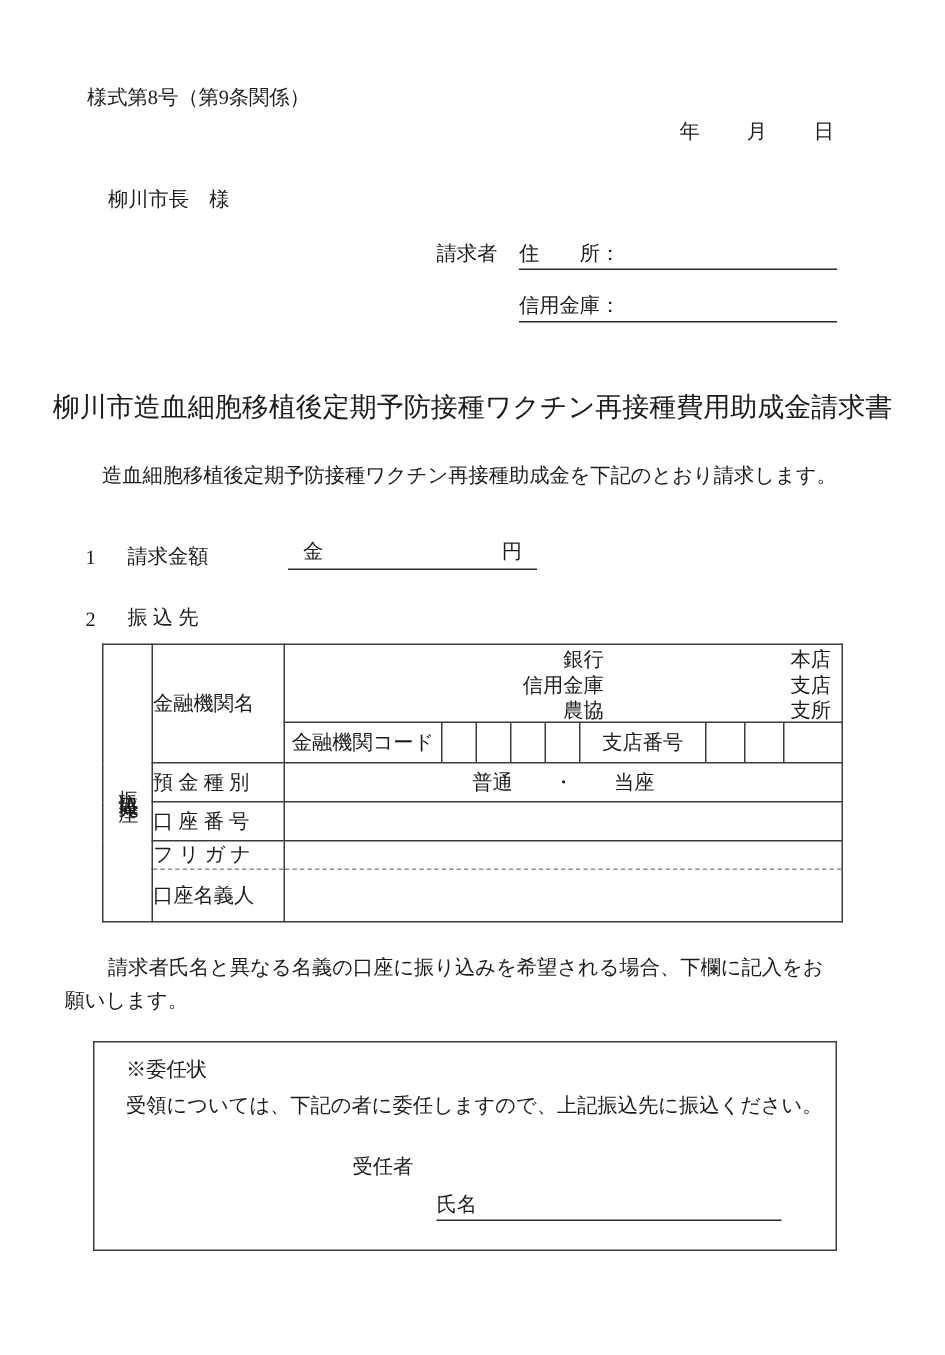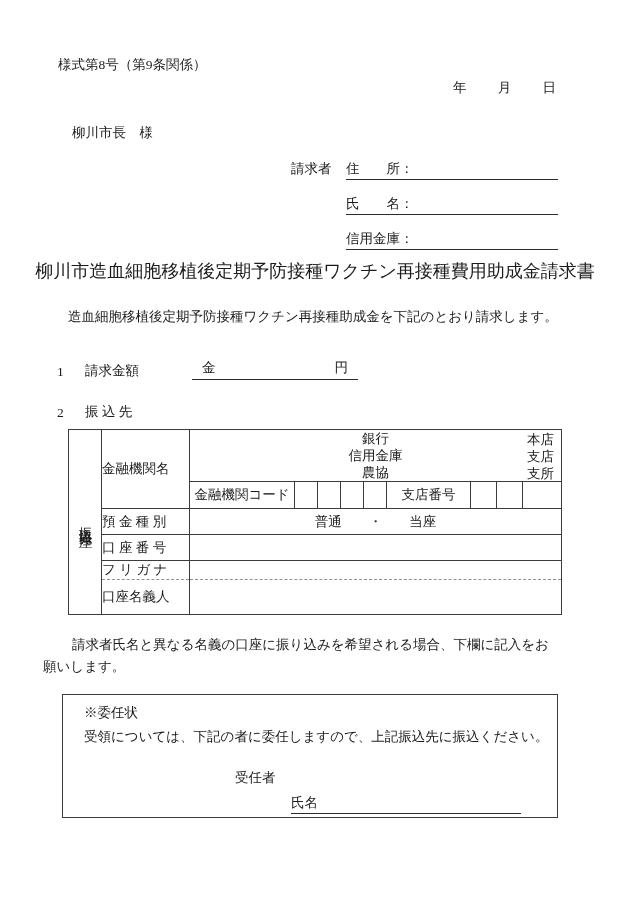--- a/index.html
+++ b/index.html
@@ -48,39 +48,39 @@
   table.bank td { border: 1px solid #3c3c3c; padding: 0; vertical-align: middle; }
   td.vlabel { text-align: center; }
   .vlabel-text { writing-mode: vertical-rl; letter-spacing: 2px; display: inline-block; }
   td.rlabel { }
   td.vcell {}
   tr.furigana-row td { border-bottom: 1px dashed #909090; }
   tr.holder-row td { border-top: 1px dashed #909090; }
 
   .bank-cell-inner { position: relative; height: 50px; }
   .bank-types { position: absolute; left: 0; right: 0; top: 0; text-align: center; }
-  .bank-types-inner { display: inline-block; text-align: center; line-height: 17px; font-family: Liberation Mono, monospace; }
+  .bank-types-inner { display: inline-block; text-align: right; line-height: 17px; }
   .branch-types { position: absolute; right: 7px; top: 0; line-height: 17px; }
 
   .code-flex { display: flex; height: 26px; align-items: stretch; }
   .code-flex > div { display: flex; align-items: center; justify-content: center; border-left: 1px solid #3c3c3c; }
   .code-flex > div:first-child { border-left: none; }
   .inst-code-label { width: 104px; flex: 0 0 104px; }
   .inst-digit { width: 23px; flex: 0 0 23px; }
   .branch-code-label { width: 84px; flex: 0 0 84px; }
   .branch-digit { width: 26px; flex: 0 0 26px; }
   .branch-digit-last { flex: 1; }
   .deposit-type { text-align: center; }
 
   
   .note { top: 634px; left: 43px; width: 520px; line-height: 22px; }
   .note-line1 { text-indent: 29px; }
 
   
-  .proxy-box { top: 694px; left: 62px; width: 496px; height: 124px; border: 1px solid #3c3c3c; }
+  .proxy-box { top: 694px; left: 62px; width: 496px; height: 140px; border: 1px solid #3c3c3c; }
   .proxy-title { position: absolute; left: 21px; top: 9px; }
   .proxy-body { position: absolute; left: 21px; top: 33px; }
   .delegate { position: absolute; left: 172px; top: 74px; }
   .delegate-row { display: flex; height: 20px; margin-bottom: 5px; }
   .delegate-label { width: 56px; flex: 0 0 56px; }
   .delegate-field { width: 230px; border-bottom: 1px solid #2b2b2b; }
 </style>
 </head>
 <body>
 
@@ -93,24 +93,20 @@
     <span>月</span>
     <span>日</span>
   </div>
 
   <div class="abs addressee">柳川市長　様</div>
 
   <div class="abs claimant">
     <div class="claimant-row">
       <span class="claimant-label">請求者</span>
       <span class="fill-field"><span>住　　所：</span></span>
-    </div>
-    <div class="claimant-row">
-      <span class="claimant-label"></span>
-      <span class="fill-field"><span>氏　　名：</span></span>
     </div>
     <div class="claimant-row">
       <span class="claimant-label"></span>
       <span class="fill-field"><span>信用金庫：</span></span>
     </div>
   </div>
 
   <div class="abs doc-title">柳川市造血細胞移植後定期予防接種ワクチン再接種費用助成金請求書</div>
 
   <div class="abs intro">造血細胞移植後定期予防接種ワクチン再接種助成金を下記のとおり請求します。</div>

